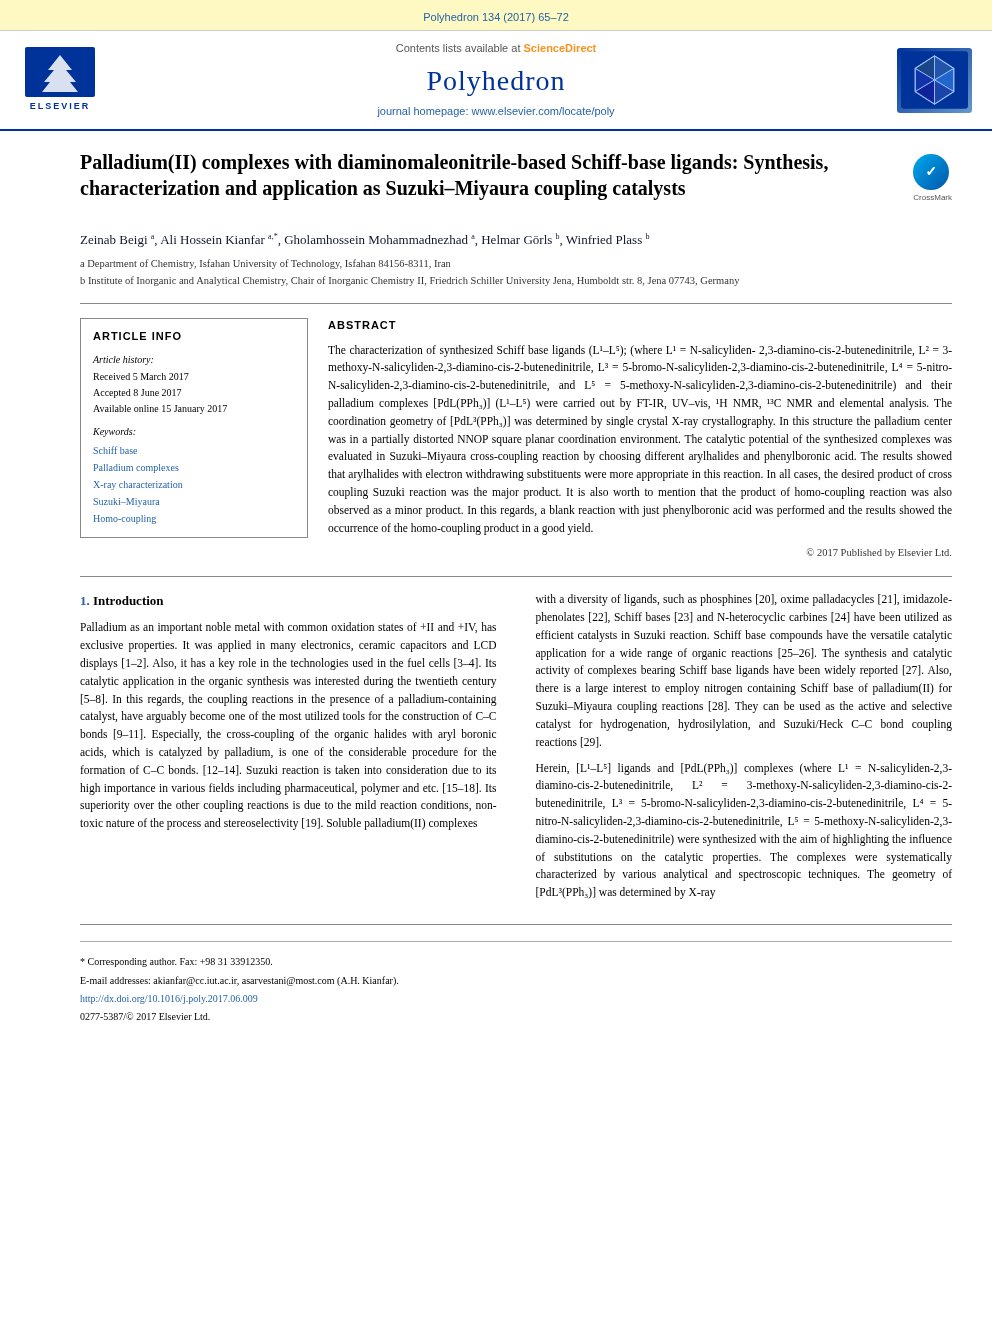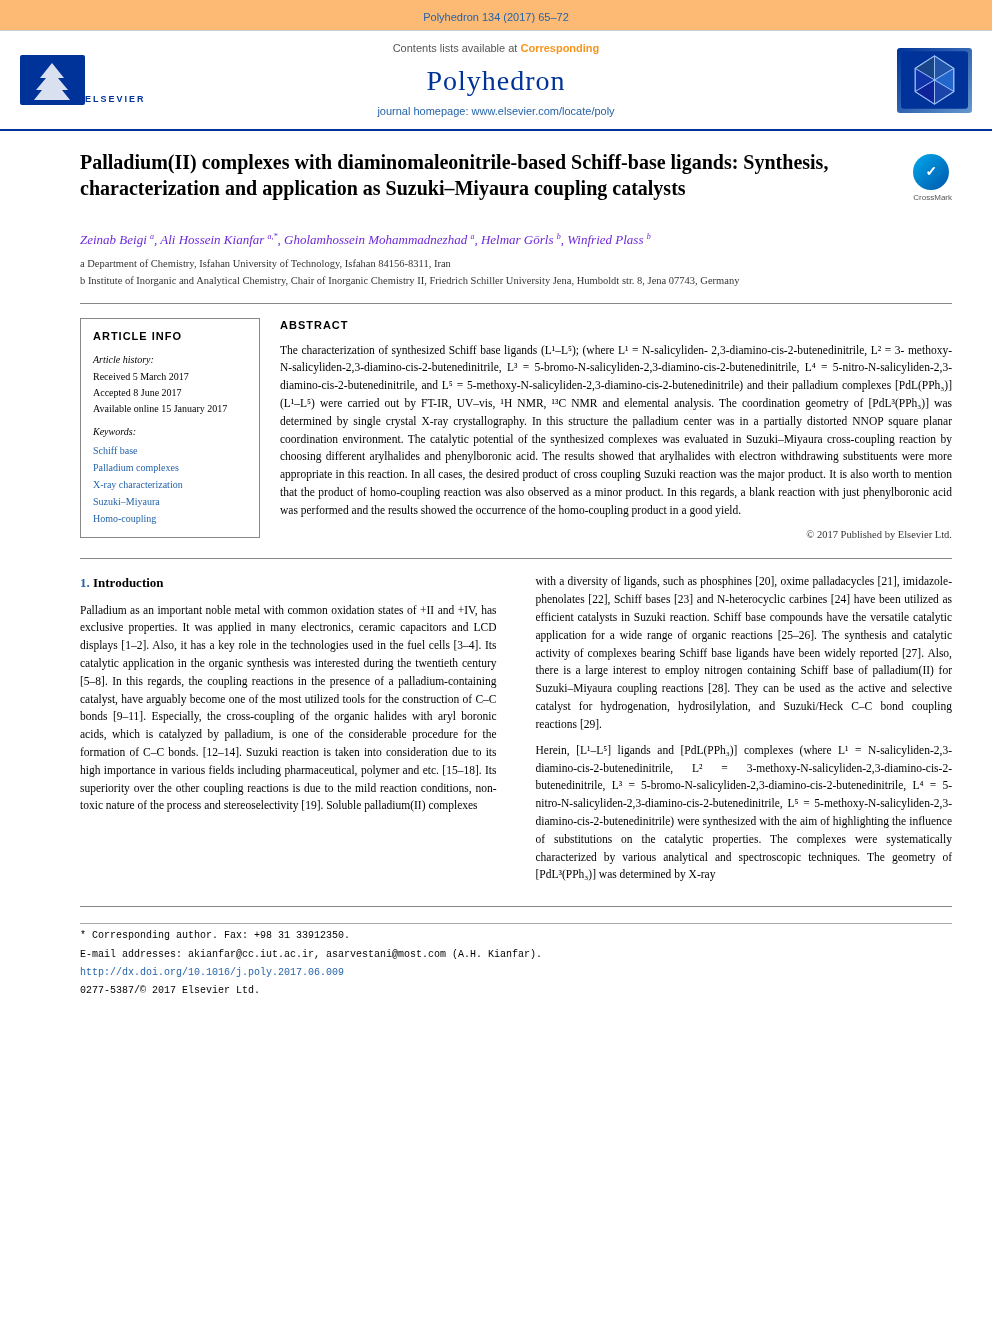--- a/index.html
+++ b/index.html
@@ -12,43 +12,43 @@
       font-size: 13px;
       line-height: 1.4;
     }
     .page-container {
       width: 992px;
       background: #fff;
       padding: 0;
     }
     
     .journal-header-bar {
-      background: #fdba74;
+      background: #fef9c3;
       text-align: center;
       padding: 8px 0 4px 0;
       border-bottom: 1px solid #ccc;
     }
     .journal-ref {
       font-size: 11px;
       color: #2563a8;
       font-family: Arial, sans-serif;
     }
     
     .journal-banner {
       display: flex;
       align-items: center;
       padding: 10px 20px;
       border-bottom: 2px solid #003399;
       background: #fff;
     }
     .journal-banner-left {
       width: 80px;
       display: flex;
-      flex-direction: row;
-      align-items: flex-end;
+      flex-direction: column;
+      align-items: center;
       margin-right: 10px;
     }
     .elsevier-logo {
       width: 70px;
       height: 50px;
       background: #003399;
       display: flex;
       align-items: center;
       justify-content: center;
       color: #fff;
@@ -141,42 +141,41 @@
       align-items: center;
       justify-content: center;
       color: #fff;
       font-weight: bold;
       font-size: 14px;
       font-family: Arial, sans-serif;
     }
     
     .authors-line {
       font-size: 13px;
-      color: #6d28d9;
+      color: #0f172a;
       margin-bottom: 6px;
-      font-style: italic;
     }
     
     .affiliations {
       font-size: 10.5px;
       color: #333;
       margin-bottom: 14px;
       line-height: 1.5;
     }
     .affil-line {
       margin-bottom: 2px;
     }
     
     .two-col-section {
       display: flex;
       gap: 20px;
       margin-bottom: 16px;
     }
     .left-col {
-      width: 180px;
+      width: 228px;
       flex-shrink: 0;
     }
     .right-col {
       flex: 1;
     }
     
     .article-info-box {
       border: 1px solid #888;
       padding: 10px 12px;
       font-size: 11px;
@@ -265,23 +264,22 @@
     .body-text {
       font-size: 11.5px;
       line-height: 1.55;
       text-align: justify;
       margin-bottom: 8px;
     }
     
     .article-footer {
       margin-top: 16px;
       border-top: 1px solid #aaa;
-      padding-top: 4px;
-      font-size: 10px;
-      font-family: Liberation Mono, monospace;
+      padding-top: 12px;
+      font-size: 10px;
     }
     .footer-note {
       margin-bottom: 4px;
       line-height: 1.5;
     }
     .footer-doi {
       color: #2563a8;
       font-size: 10px;
     }
     .doi-line {
@@ -312,21 +310,21 @@
 
           <text x="32" y="48" text-anchor="middle" fill="#fff" font-size="6" font-family="Arial" font-weight="bold"></text>
         </svg>
       </div>
       <div style="font-family: Arial, sans-serif; font-size: 9px; font-weight: bold; color: #003399; margin-top: 3px; letter-spacing: 2px;">ELSEVIER</div>
     </div>
 
     <div class="journal-banner-center">
       <div class="contents-line">
         <span>Contents lists available at</span>
-        <span class="sciencedirect-link">Corresponding</span>
+        <span class="sciencedirect-link">ScienceDirect</span>
       </div>
       <div class="journal-title-large">Polyhedron</div>
       <div class="journal-homepage">
         <span>journal homepage:</span>
         <span style="color:#2563a8;">www.elsevier.com/locate/poly</span>
       </div>
     </div>
 
     <div class="journal-banner-right">
       <div class="polyhedron-logo-box">

